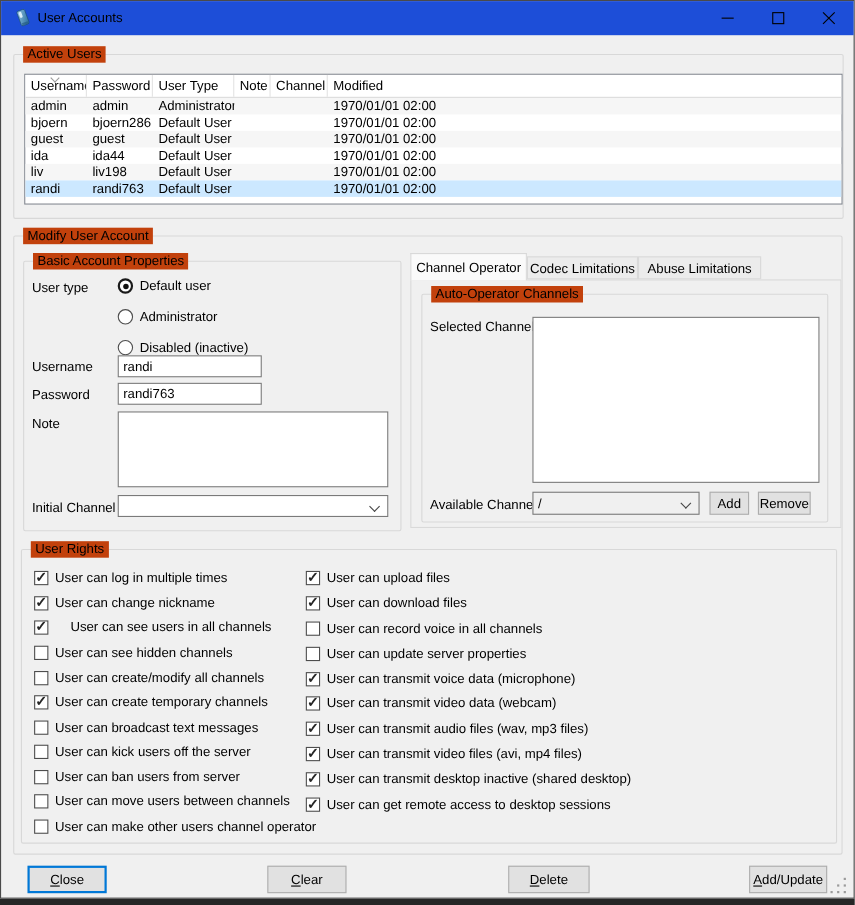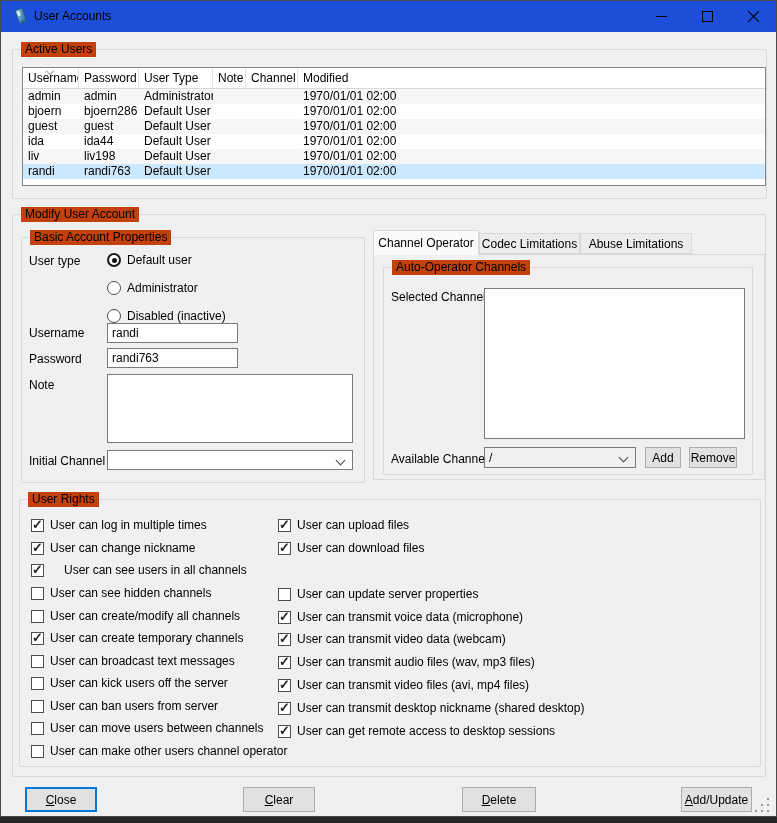--- a/index.html
+++ b/index.html
@@ -293,20 +293,24 @@
     </div>
 
   <div class="cb-row" style="left:277px;top:517px;">
       <span class="cb is-on"></span>
       <span>User can upload files</span>
     </div>
   <div class="cb-row" style="left:277px;top:540px;">
       <span class="cb is-on"></span>
       <span>User can download files</span>
     </div>
+  <div class="cb-row" style="left:277px;top:563px;">
+      <span class="cb"></span>
+      <span>User can record voice in all channels</span>
+    </div>
   <div class="cb-row" style="left:277px;top:609px;">
       <span class="cb is-on"></span>
       <span>User can transmit voice data (microphone)</span>
     </div>
   <div class="cb-row" style="left:277px;top:586px;">
       <span class="cb"></span>
       <span>User can update server properties</span>
     </div>
   <div class="cb-row" style="left:277px;top:631px;">
       <span class="cb is-on"></span>
@@ -315,21 +319,21 @@
   <div class="cb-row" style="left:277px;top:654px;">
       <span class="cb is-on"></span>
       <span>User can transmit audio files (wav, mp3 files)</span>
     </div>
   <div class="cb-row" style="left:277px;top:677px;">
       <span class="cb is-on"></span>
       <span>User can transmit video files (avi, mp4 files)</span>
     </div>
   <div class="cb-row" style="left:277px;top:700px;">
       <span class="cb is-on"></span>
-      <span>User can transmit desktop nickname (shared desktop)</span>
+      <span>User can transmit desktop inactive (shared desktop)</span>
     </div>
   <div class="cb-row" style="left:277px;top:723px;">
       <span class="cb is-on"></span>
       <span>User can get remote access to desktop sessions</span>
     </div>
 
   <div class="btn focus" style="left:24px;top:786px;width:72px;height:25px;">
     <span><span class="mn">C</span><span>lose</span></span>
   </div>
   <div class="btn" style="left:242px;top:786px;width:72px;height:25px;">

